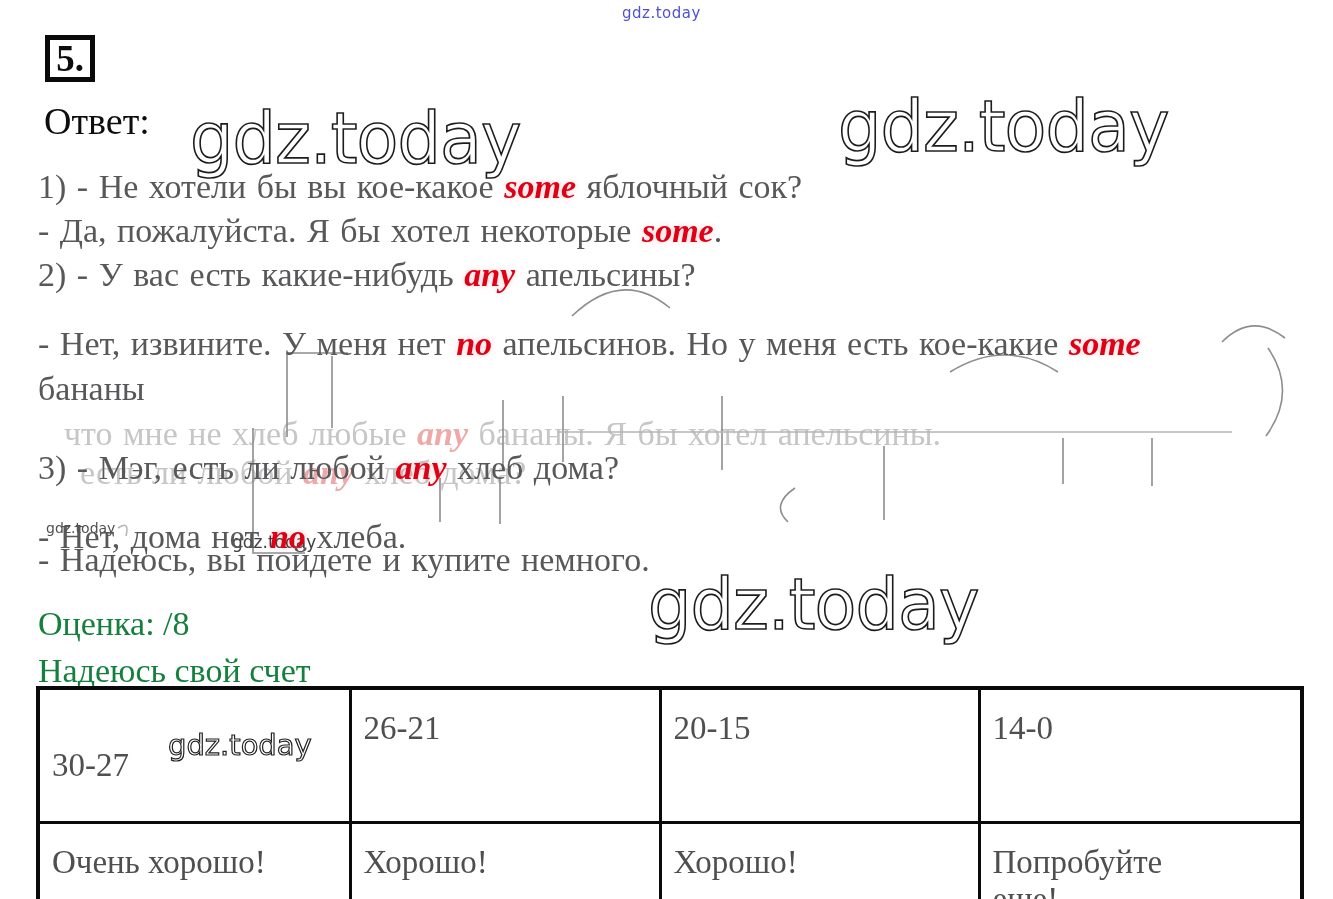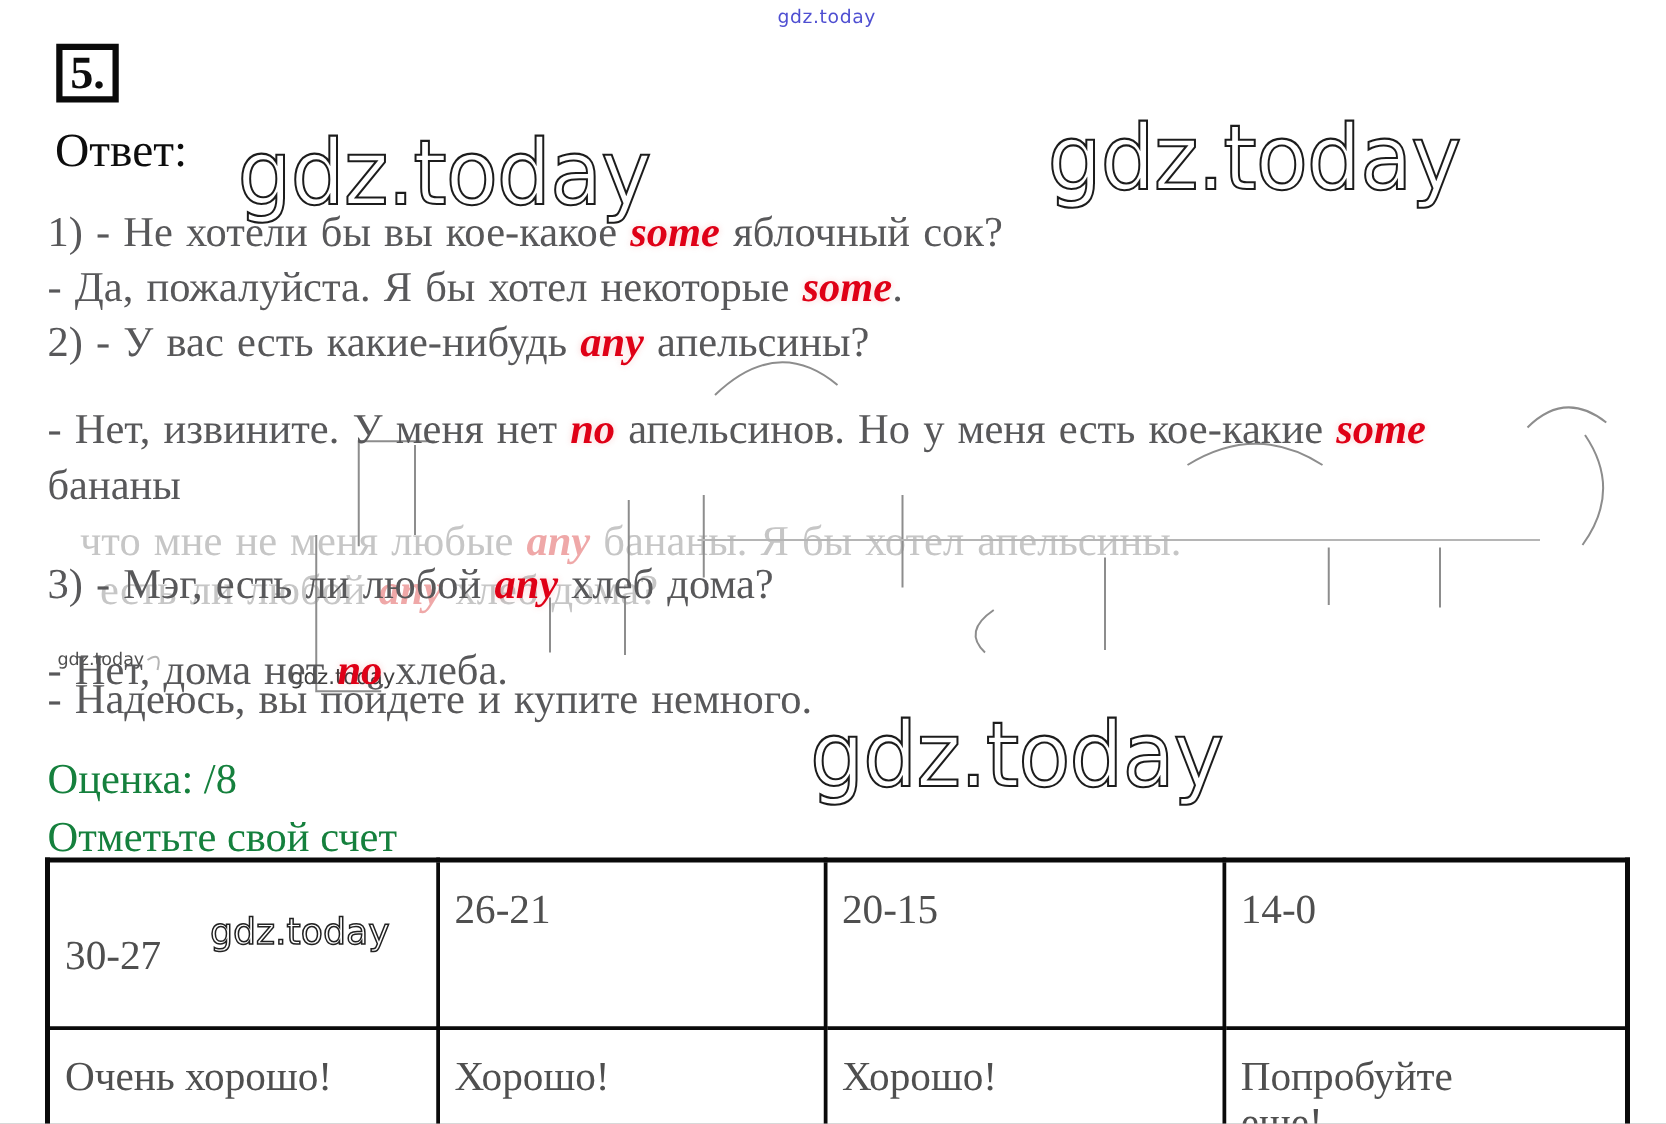--- a/index.html
+++ b/index.html
@@ -78,21 +78,21 @@
   <div class="wm wm-big" style="left:838px; top:84px;">gdz.today</div>
   <div class="wm wm-big" style="left:648px; top:562px;">gdz.today</div>
   <div class="wm wm-tiny1" style="left:46px;  top:520px;">gdz.today</div>
   <div class="wm wm-tiny2" style="left:232px; top:532px;">gdz.today</div>
 
   <div class="task-box">
     <span>5.</span>
   </div>
   <div class="answer-label">Ответ:</div>
 
-  <div class="ghost-line" style="left:64px; top:417px;"><span class="seg-ghost">что мне не меня любые </span><span class="seg-ghost-red">any</span><span class="seg-ghost"> бананы. Я бы хотел апельсины.</span></div>
+  <div class="ghost-line" style="left:64px; top:417px;"><span class="seg-ghost">что мне не хлеб любые </span><span class="seg-ghost-red">any</span><span class="seg-ghost"> бананы. Я бы хотел апельсины.</span></div>
   <div class="ghost-line" style="left:80px; top:456px;"><span class="seg-ghost">есть ли любой </span><span class="seg-ghost-red">any</span><span class="seg-ghost"> хлеб дома?</span></div>
 
   <svg class="artifacts" width="1333" height="899">
     <g fill="none" stroke="#8d8d8d" stroke-width="1.6">
       <path d="M287,437 V353 H348"></path>
       <path d="M332,356 V428"></path>
       <path d="M253,428 V553 H305"></path>
       <path d="M572,316 Q622,268 670,308"></path>
       <path d="M1222,342 Q1252,312 1285,338"></path>
       <path d="M950,372 Q1005,338 1058,372"></path>
@@ -116,21 +116,21 @@
   <div class="dialog-line" style="top:170px;"><span class="seg-normal">1) - Не хотели бы вы кое-какое </span><span class="seg-red">some</span><span class="seg-normal"> яблочный сок?</span></div>
   <div class="dialog-line" style="top:214px;"><span class="seg-normal">- Да, пожалуйста. Я бы хотел некоторые </span><span class="seg-red">some</span><span class="seg-normal">.</span></div>
   <div class="dialog-line" style="top:258px;"><span class="seg-normal">2) - У вас есть какие-нибудь </span><span class="seg-red">any</span><span class="seg-normal"> апельсины?</span></div>
   <div class="dialog-line" style="top:327px;"><span class="seg-normal">- Нет, извините. У меня нет </span><span class="seg-red">no</span><span class="seg-normal"> апельсинов. Но у меня есть кое-какие </span><span class="seg-red">some</span></div>
   <div class="dialog-line" style="top:372px;"><span class="seg-normal">бананы</span></div>
   <div class="dialog-line" style="top:451px;"><span class="seg-normal">3) - Мэг, есть ли любой </span><span class="seg-red">any</span><span class="seg-normal"> хлеб дома?</span></div>
   <div class="dialog-line" style="top:520px;text-align:center;"><span class="seg-normal">- Нет, дома нет </span><span class="seg-red">no</span><span class="seg-normal"> хлеба.</span></div>
   <div class="dialog-line" style="top:543px;"><span class="seg-normal">- Надеюсь, вы пойдете и купите немного.</span></div>
 
   <div class="score-line" style="top:607px;">Оценка: /8</div>
-  <div class="mark-line" style="top:654px;">Отметьте свой счет</div>
+  <div class="mark-line" style="top:654px;">Надеюсь свой счет</div>
 
   <table class="score-table">
     <colgroup>
       <col style="width:312px">
         <col style="width:310px">
         <col style="width:319px">
         <col style="width:323px">
     </colgroup>
     <tbody>
         <tr class="row-scores">

